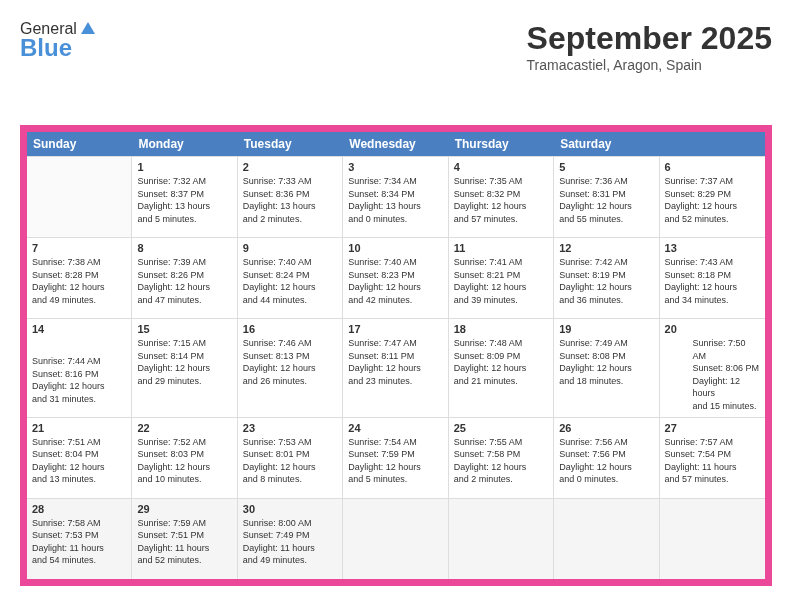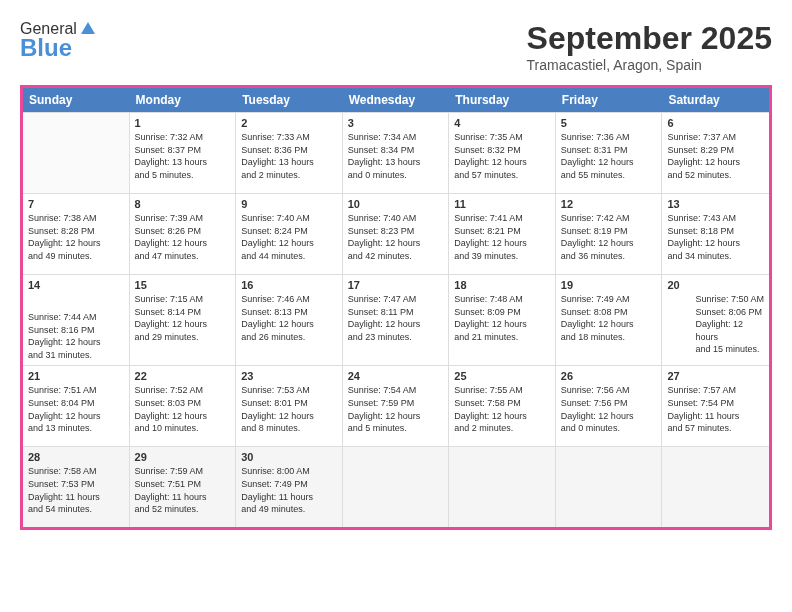--- a/index.html
+++ b/index.html
@@ -9,20 +9,21 @@
       font-family: Arial, sans-serif;
       background: #fff;
       overflow: hidden;
     }
     .page {
       width: 792px;
       height: 516px;
       padding: 20px;
       display: flex;
       flex-direction: column;
+      gap: 40px;
     }
     .header {
       display: flex;
       justify-content: space-between;
       align-items: flex-start;
       margin-bottom: 12px;
     }
     .logo {
       display: flex;
       align-items: center;
@@ -38,21 +39,21 @@
       color: #333;
     }
     .location {
       font-size: 14px;
       color: #555;
     }
     .calendar {
       flex: 1;
       display: flex;
       flex-direction: column;
-      border: 3px solid #ec4899;
+      border: 7px solid #ec4899;
     }
     .day-headers {
       display: grid;
       grid-template-columns: repeat(7, 1fr);
       background: #4a7fc1;
     }
     .day-header {
       color: #fff;
       font-size: 12px;
       font-weight: bold;
@@ -123,21 +124,20 @@
     </div>
   </div>
 
   <div class="calendar">
     <div class="day-headers">
     <div class="day-header">Sunday</div>
         <div class="day-header">Monday</div>
         <div class="day-header">Tuesday</div>
         <div class="day-header">Wednesday</div>
         <div class="day-header">Thursday</div>
-        <div class="day-header">Friday</div>
         <div class="day-header">Saturday</div>
       </div>
     <div class="weeks">
     <div class="week-row">
           <div class="day-cell empty-cell"></div>
           <div class="day-cell">
             <span class="day-num">1</span>
             <div class="day-info" style="white-space: pre-line;">Sunrise: 7:32 AM
 Sunset: 8:37 PM
 Daylight: 13 hours

